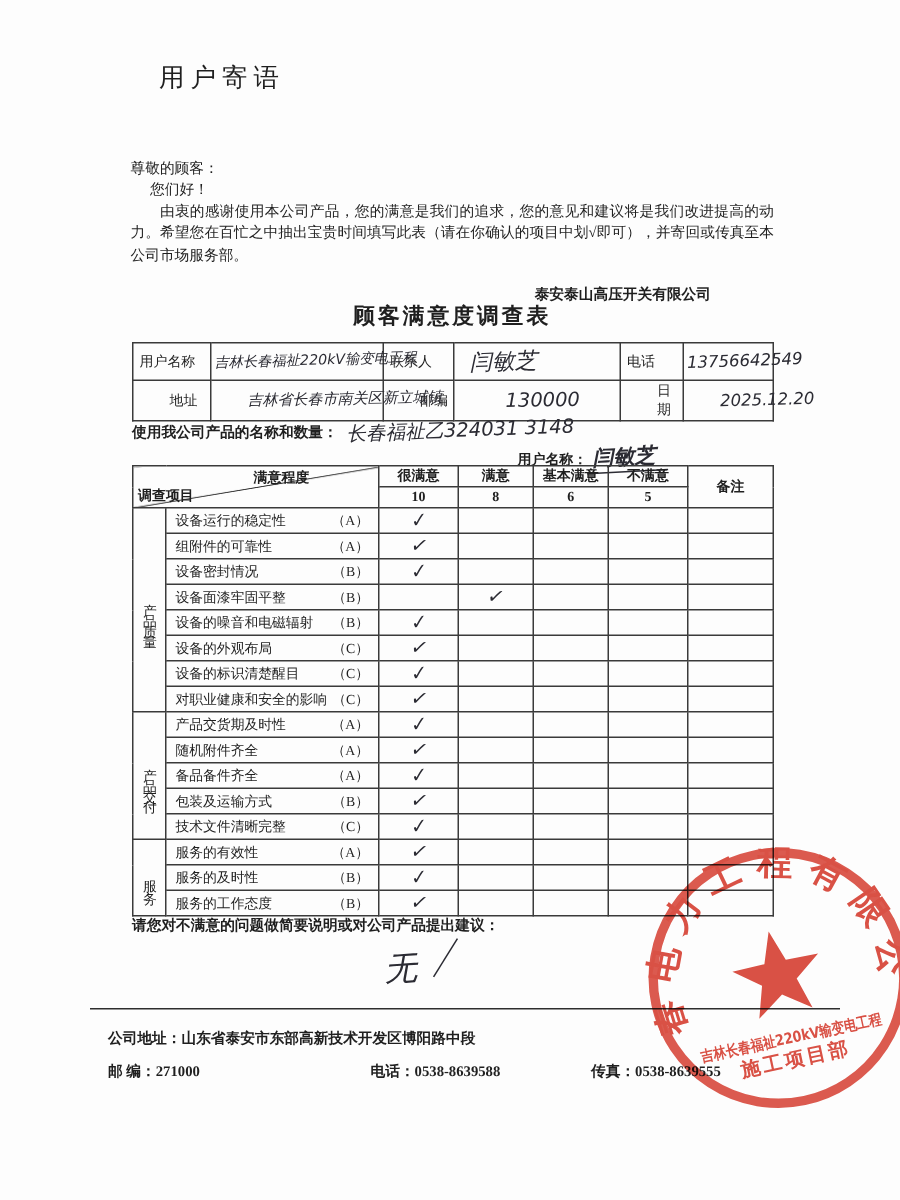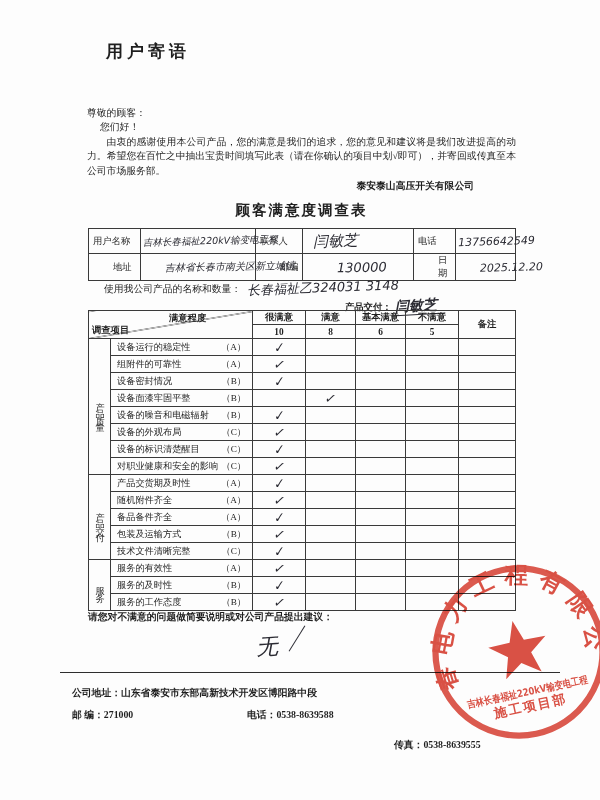--- a/index.html
+++ b/index.html
@@ -4,25 +4,25 @@
 <style>
   * { margin:0; padding:0; box-sizing:border-box; }
   html,body { background:#ffffff; }
   body { font-family:"Liberation Serif", serif; color:#1f1f1f; }
   .sheet {
     position:relative; width:600px; height:800px; margin:0 auto;
     background:#fdfdfd; overflow:hidden;
   }
 
   
-  .greeting-title { position:absolute; left:106px; top:40px; font-size:17px; font-weight:bold; letter-spacing:4px; }
+  .greeting-title { position:absolute; left:106px; top:40px; font-size:17px; font-weight:normal; letter-spacing:4px; }
   .letter { position:absolute; left:87px; top:106px; width:429px; font-size:9.8px; line-height:14.4px; }
   .letter .hello-line { padding-left:13px; }
   .letter .body-par { text-indent:2em; text-align:justify; }
-  .letter-sign { text-align:right; padding-right:42px; font-weight:bold; margin-top:1px; }
+  .letter-sign { text-align:right; padding-right:42px; font-weight:bold; margin-top:12px; }
 
   
   .form-title { position:absolute; left:0; top:201px; width:603px; text-align:center; font-size:14.5px; font-weight:bold; letter-spacing:2px; }
 
   
   table { border-collapse:collapse; table-layout:fixed; }
   td, th { border:1px solid #3a3a3a; font-weight:normal; overflow:visible; }
 
   .info-table { position:absolute; left:88px; top:228px; width:427px; }
   .info-table td { font-size:9.3px; padding:0 2px; height:25px; vertical-align:middle; }
@@ -36,21 +36,21 @@
   }
   .hand-user   { font-size:9.5px; transform:rotate(-1.5deg); }
   .hand-contact{ font-size:15px;  transform:rotate(-2deg); padding-left:8px; }
   .hand-phone  { font-size:11px;  transform:rotate(-2deg); }
   .hand-addr   { font-size:10px;  transform:rotate(-1deg); }
   .hand-zip    { font-size:13px;  transform:rotate(-1deg); padding-left:10px; }
   .hand-date   { font-size:11px;  transform:rotate(-1.5deg); }
 
   
   .product-line { position:absolute; left:88px; top:281px; width:427px; font-size:9.8px; }
-  .product-line .plabel { font-weight:normal;margin-left:16px; }
+  .product-line .plabel { font-weight:bold; }
   .hand-product { font-size:13px; transform:rotate(-2deg); margin-left:6px; }
   .sig { position:absolute; left:257px; top:17px; font-size:9.3px; font-weight:bold; }
   .hand-sign { font-size:14px; transform:rotate(-3deg); border-bottom:1.3px solid #2b2b33; padding:0 8px 2px 4px; }
 
   
   .survey-table { position:absolute; left:88px; top:310px; width:427px; }
   .survey-table th { font-size:9.3px; font-weight:bold; height:14px; text-align:center; }
   .survey-table td { font-size:9.2px; height:17px; }
   .diag-cell { position:relative; padding:0; background:
       linear-gradient(to bottom right, transparent calc(50% - 0.6px), #3a3a3a calc(50% - 0.1px), #3a3a3a calc(50% + 0.1px), transparent calc(50% + 0.6px)); }
@@ -69,21 +69,21 @@
   .hand-none { font-size:22px; transform:rotate(-4deg); }
   .flourish { position:absolute; left:26px; top:2px; width:30px; border-top:1.6px solid #2b2b33; transform:rotate(-58deg); }
 
   .divider { position:absolute; left:60px; top:672px; width:500px; border-top:1.2px solid #2e2e2e; }
 
   
   .footer { position:absolute; left:72px; top:686px; width:470px; font-size:9.8px; font-weight:bold; line-height:14px; }
   .footer-row2 { position:relative; margin-top:8px; height:14px; }
   .footer-row2 .f-zip { position:absolute; left:0; }
   .footer-row2 .f-phone { position:absolute; left:127px;margin-left:48px; }
-  .footer-row2 .f-fax { position:absolute; left:322px;margin-top:30px; }
+  .footer-row2 .f-fax { position:absolute; left:322px; }
 
   
   .stamp { position:absolute; left:423px; top:556px; width:192px; height:192px;
            transform:rotate(-12deg); opacity:0.88; mix-blend-mode:multiply; pointer-events:none; }
 </style>
 </head>
 <body>
 
 <div class="sheet">
 
@@ -123,21 +123,21 @@
       <td><span class="hand hand-zip">130000</span></td>
       <td class="lbl">日期</td>
       <td><span class="hand hand-date">2025.12.20</span></td>
     </tr>
   </tbody>
     </table>
 
   <div class="product-line">
     <span class="plabel">使用我公司产品的名称和数量：</span><span class="hand hand-product">长春福祉乙324031  3148</span>
     <div class="sig">
-      <span>产品交付：</span><span class="hand hand-sign">闫敏芝</span>
+      <span>用户名称：</span><span class="hand hand-sign">闫敏芝</span>
     </div>
   </div>
 
   <table class="survey-table">
     <colgroup>
       <col style="width:22px">
         <col style="width:142px">
         <col style="width:53px">
       <col style="width:50px">
         <col style="width:50px">

